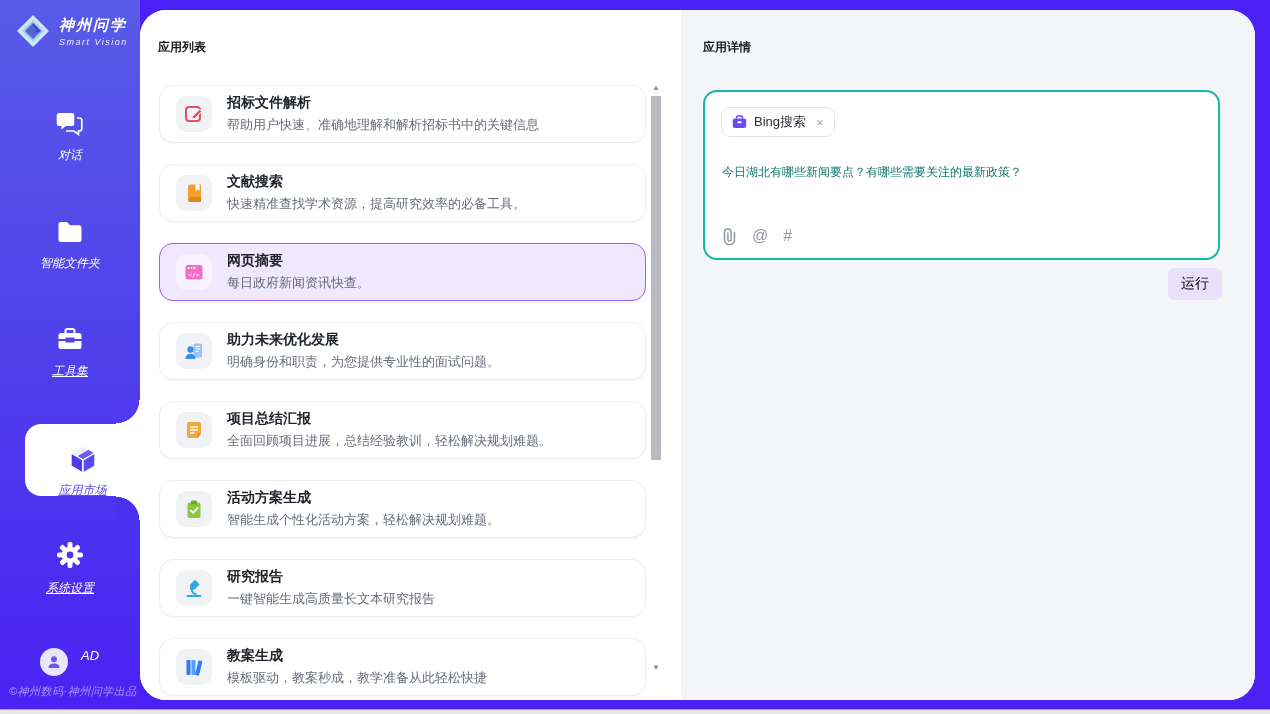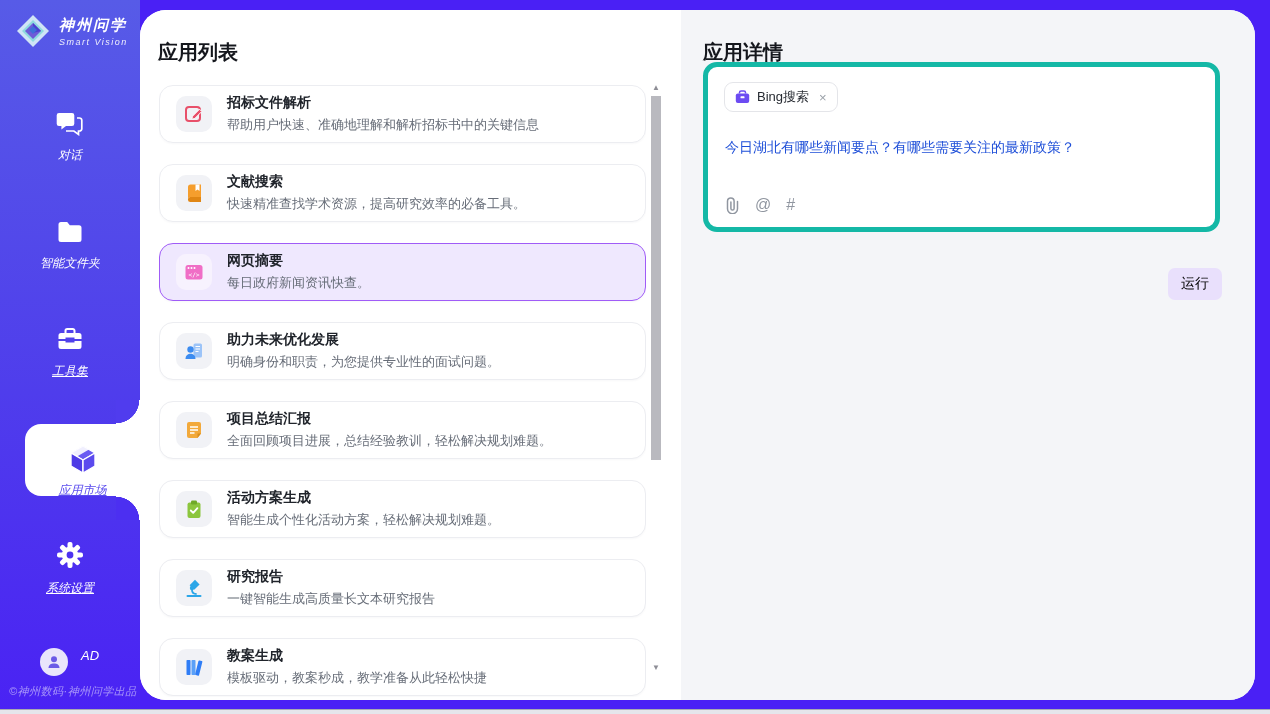--- a/index.html
+++ b/index.html
@@ -29,47 +29,47 @@
   .notch-bottom { top:496px; background:radial-gradient(circle 24px at 0 100%, #4C2FF1 0 23px, #fff 23.5px); }
   .user-chip { position:absolute; left:40px; top:648px; display:flex; align-items:flex-start; gap:13px; cursor:pointer; }
   .avatar { width:28px; height:28px; border-radius:50%; background:#E9E5FB; display:flex; align-items:center; justify-content:center; }
   .user-chip .uname { color:#fff; font-size:13px; }
   .side-footer { position:absolute; left:9px; top:684px; color:rgba(255,255,255,.5); font-size:11px; letter-spacing:.5px; }
   
   .main { position:absolute; left:140px; top:10px; width:1115px; height:690px;
     background:#fff; border-radius:26px; overflow:hidden; display:flex; }
   
   .list-panel { width:541px; position:relative; background:#fff; }
-  .panel-title { position:absolute; left:18px; top:29px; font-size:20px; font-weight:bold; color:#15171d; }
+  .panel-title { position:absolute; left:18px; top:29px; font-size:12px; font-weight:bold; color:#15171d; }
   .cards { position:absolute; left:19px; top:75px; width:487px; height:612px; overflow:hidden;
     display:flex; flex-direction:column; gap:21px; }
   .card { min-height:58px; height:58px; border:1px solid #ECEDF1; border-radius:14px; background:#fff;
     display:flex; align-items:center; padding:12px 16px; gap:15px; cursor:pointer;
     box-shadow:0 1px 2px rgba(25,25,60,.03); }
   .card.selected { background:#EFE8FE; border-color:#A05CF7; }
   .tile { width:36px; height:36px; border-radius:10px; background:#F1F2F6; flex:none;
     display:flex; align-items:center; justify-content:center; }
   .card.selected .tile { background:#F7F2FE; }
   .card-name { font-size:14px; font-weight:bold; color:#20242B; }
   .card-desc { font-size:13px; color:#676D78; margin-top:4px; }
   
   .scrollbar { position:absolute; right:19px; top:73px; bottom:27px; width:12px; }
   .sb-arrow { position:absolute; left:0; width:12px; height:10px; text-align:center; font-size:8px; color:#8E8E96; line-height:10px; cursor:pointer; }
   .sb-up { top:0; } .sb-down { bottom:0; }
   .sb-thumb { position:absolute; left:1px; top:13px; width:10px; height:364px; background:#B9B9BF; cursor:pointer; }
   
   .detail-panel { flex:1; position:relative; background:#F4F5F8; }
-  .detail-card { position:absolute; left:22px; top:52px; width:517px; height:170px;
-    background:#fff; border:5px solid #14b8a6; border-radius:14px; }
+  .detail-card { position:absolute; left:22px; top:80px; width:517px; height:170px;
+    background:#fff; border:2px solid #14b8a6; border-radius:14px; }
   .tool-tag { position:absolute; left:16px; top:15px; height:30px; padding:0 10px;
     border:1px solid #E4E5E9; border-radius:9px; background:#fff;
     display:inline-flex; align-items:center; gap:7px; }
   .tool-tag .tag-label { font-size:13px; color:#262A31; }
   .tool-tag .tag-close { font-size:13px; color:#9AA0A8; margin-left:3px; cursor:pointer; }
-  .prompt-text { position:absolute; left:17px; top:72px; right:16px; font-size:14px; color:#1d4ed8;font-family:Liberation Serif, serif; }
+  .prompt-text { position:absolute; left:17px; top:72px; right:16px; font-size:12px; color:#0f766e;font-family:Liberation Serif, serif; }
   .input-icons { position:absolute; left:17px; bottom:13px; display:flex; align-items:center; gap:15px; color:#9096A0; }
   .input-icons .glyph { font-size:16px; cursor:pointer; }
   .run-btn { position:absolute; right:33px; top:258px; width:54px; height:32px;
     background:#E9E0FC; color:#000000; font-size:14px; border:none; border-radius:7px;
     display:flex; align-items:center; justify-content:center; cursor:pointer; }
   
   .os-strip { position:absolute; left:0; bottom:0; width:100%; height:5px;
     background:#E5E5EB; border-top:1px solid #A9A9B2; z-index:9; }
 </style>
 </head>

